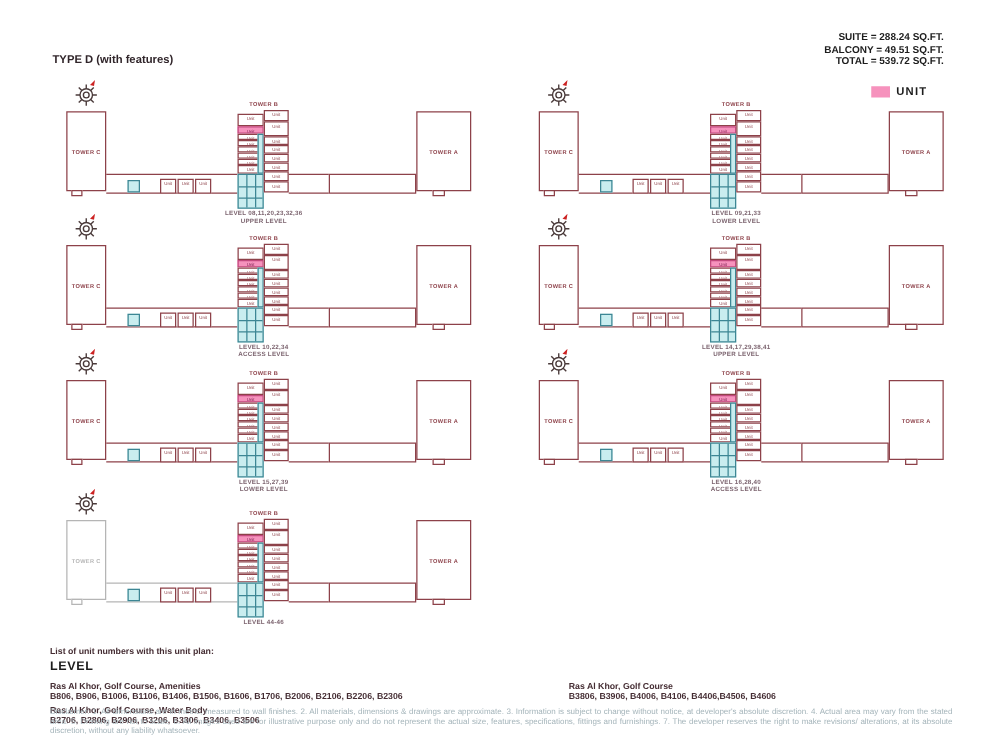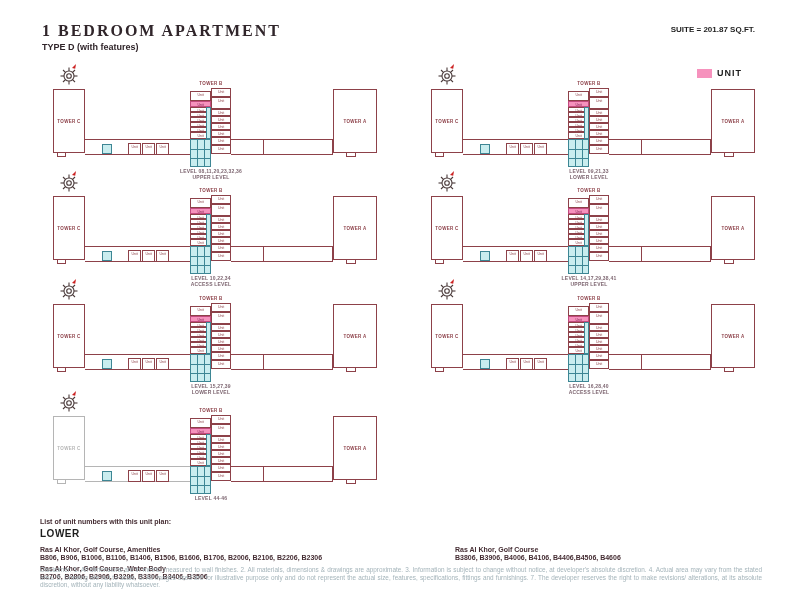--- a/index.html
+++ b/index.html
@@ -25,25 +25,26 @@
   .vgroup{position:absolute;width:400px;}
   .vgroup .vtitle{font-size:7px;font-weight:bold;margin-bottom:1px;}
   .vgroup .vunits{font-size:7px;font-weight:bold;}
   .disclaimer{position:absolute;left:40px;top:566px;width:722px;font-size:6.4px;line-height:7.6px;
               text-align:justify;}
 </style>
 </head>
 <body>
 
 <div class="page">
-  <div class="title">1 BEDROOM APARTMENT</div>
   <div class="subtitle">TYPE D (with features)</div>
 
   <div class="area-block">
-    <div class="area-line">SUITE = 201.87 SQ.FT.</div>
+    <div class="area-line">SUITE = 288.24 SQ.FT.</div>
+    <div class="area-line">BALCONY = 49.51 SQ.FT.</div>
+    <div class="area-line">TOTAL = 539.72 SQ.FT.</div>
   </div>
 
   <div class="legend">
     <span class="swatch" style="background: rgb(246, 146, 189);"></span>
     <span class="legend-label">UNIT</span>
   </div>
 
   <div id="diagrams">
       <div class="diagram" style="left: 40px; top: 65px;">
         <div class="abs" style="left: 18px; top: -2px; width: 22px; height: 22px;"><svg width="22" height="22" viewBox="0 0 22 22">
@@ -740,21 +741,21 @@
           <div class="bld-label" style="color: rgb(141, 65, 73);">TOWER A</div>
         </div>
         <div class="abs" style="left: 306px; top: 87px; width: 10px; height: 5px; border: 1px solid rgb(141, 65, 73); background: rgb(255, 255, 255);"></div>
         <div class="abs lvl" style="left: 101px; top: 103px; width: 140px; color: rgb(125, 101, 112);">
           <div>LEVEL 44-46</div>
         </div>
       </div>
     </div>
 
   <div class="footer-note" style="color: rgb(69, 45, 51);">List of unit numbers with this unit plan:</div>
-  <div class="views-heading">LOWER</div>
+  <div class="views-heading">LEVEL</div>
 
   <div class="vgroup" style="left:40px;top:546px;">
     <div class="vtitle" style="color: rgb(69, 45, 51);">Ras Al Khor, Golf Course, Amenities</div>
     <div class="vunits" style="color: rgb(69, 45, 51);">B806, B906, B1006, B1106, B1406, B1506, B1606, B1706, B2006, B2106, B2206, B2306</div>
   </div>
   <div class="vgroup" style="left:40px;top:565px;">
     <div class="vtitle" style="color: rgb(69, 45, 51);">Ras Al Khor, Golf Course, Water Body</div>
     <div class="vunits" style="color: rgb(69, 45, 51);">B2706, B2806, B2906, B3206, B3306, B3406, B3506</div>
   </div>
   <div class="vgroup" style="left:455px;top:546px;width:320px;">

